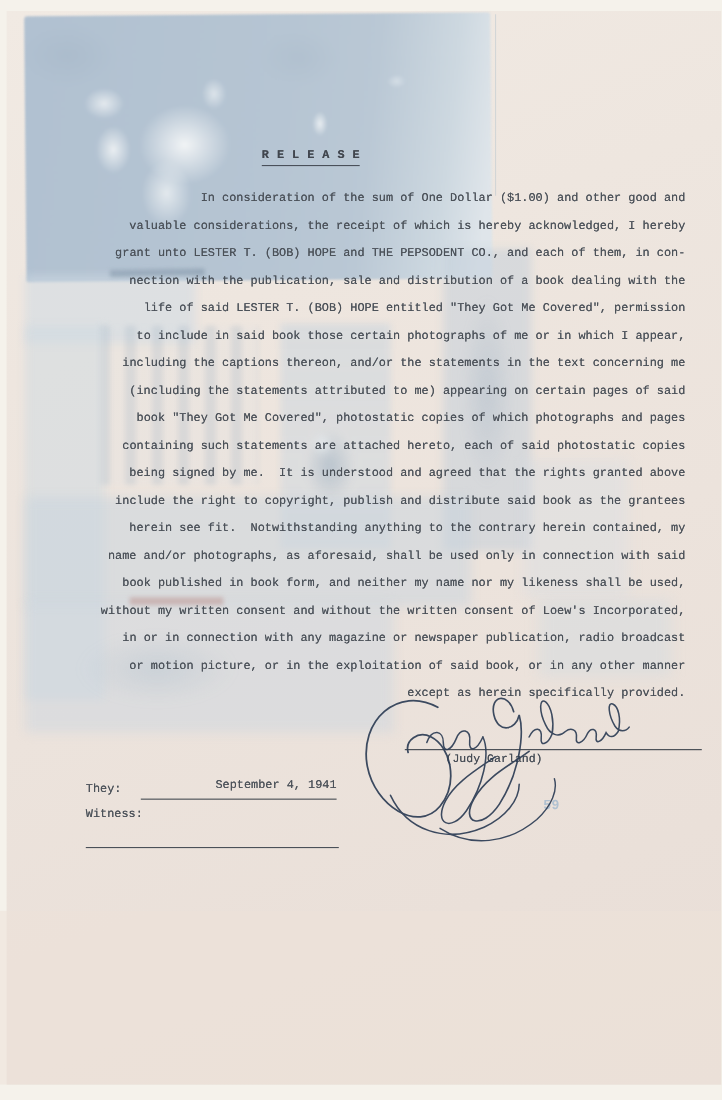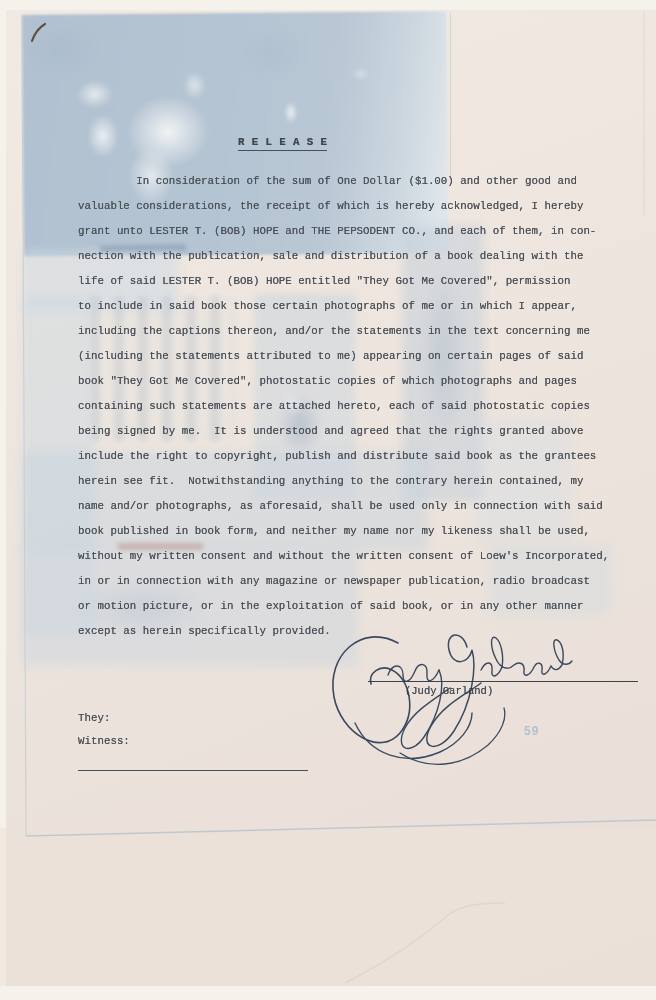--- a/index.html
+++ b/index.html
@@ -1,17 +1,17 @@
 <!DOCTYPE html>
 <html><head>
 <meta charset="utf-8">
 <style>
   html,body{margin:0;padding:0;}
   body{width:656px;height:1000px;background:#f5f2eb;font-family:"Liberation Mono","DejaVu Sans Mono",monospace;}
-  #scan{position:relative;width:656px;height:1000px;overflow:hidden;background:#f5f2eb;}
+  #scan{position:relative;width:656px;height:1000px;overflow:hidden;background:#f5f2eb;text-align:right;}
 
   
   #paper{position:absolute;left:6px;top:10px;right:0;bottom:14px;
     background:linear-gradient(160deg,#f1eae3 0%,#eee6df 28%,#ece3dc 55%,#eae0d9 80%,#e9ded7 100%);}
 
   
   .wash{position:absolute;pointer-events:none;}
   #wash-photo-top{left:23px;top:13px;width:424px;height:242px;border-radius:3px;
     transform:rotate(-.5deg);filter:blur(1.2px);
     background:
@@ -55,21 +55,21 @@
   #body-lines div{height:25px;line-height:25px;white-space:pre;font-family:Liberation Mono, monospace;}
   #sig-line{position:absolute;left:368px;top:681px;width:270px;height:0;border-top:1.4px solid #3c434b;}
   #sig-typed{left:405px;top:685px;font-size:10.5px;color:#454b54;}
   #dated-label{left:78px;top:712px;}
   #dated-value{position:absolute;left:128px;top:703px;width:178px;height:23px;line-height:23px;
     border-bottom:1.3px solid #454b52;color:#4b5158;font-size:10.8px;white-space:pre;
     text-indent:16px;text-shadow:0 0 .5px rgba(70,78,88,.85);}
   #witness-label{left:78px;top:735px;}
   #witness-line{position:absolute;left:78px;top:770px;width:230px;height:0;border-top:1.3px solid #4a5058;}
   #stamp-59{position:absolute;left:494px;top:724px;font-family:"Liberation Sans",sans-serif;
-    font-weight:bold;font-size:12px;letter-spacing:1px;color:#b0c1d1;filter:blur(.4px);margin-left:30px;}
+    font-weight:bold;font-size:12px;letter-spacing:1px;color:#b0c1d1;filter:blur(.4px);}
 
   
   .layer-svg{position:absolute;pointer-events:none;}
 </style>
 </head>
 <body>
 
 <div id="scan">
   <div id="paper"></div>
 
@@ -99,20 +99,21 @@
   </svg>
 
   <div class="typed" id="doc-title">R E L E A S E</div>
 
   <div id="body-lines" class="typed"><div>         In consideration of the sum of One Dollar ($1.00) and other good and</div><div>valuable considerations, the receipt of which is hereby acknowledged, I hereby</div><div>grant unto LESTER T. (BOB) HOPE and THE PEPSODENT CO., and each of them, in con-</div><div>nection with the publication, sale and distribution of a book dealing with the</div><div>life of said LESTER T. (BOB) HOPE entitled "They Got Me Covered", permission</div><div>to include in said book those certain photographs of me or in which I appear,</div><div>including the captions thereon, and/or the statements in the text concerning me</div><div>(including the statements attributed to me) appearing on certain pages of said</div><div>book "They Got Me Covered", photostatic copies of which photographs and pages</div><div>containing such statements are attached hereto, each of said photostatic copies</div><div>being signed by me.  It is understood and agreed that the rights granted above</div><div>include the right to copyright, publish and distribute said book as the grantees</div><div>herein see fit.  Notwithstanding anything to the contrary herein contained, my</div><div>name and/or photographs, as aforesaid, shall be used only in connection with said</div><div>book published in book form, and neither my name nor my likeness shall be used,</div><div>without my written consent and without the written consent of Loew's Incorporated,</div><div>in or in connection with any magazine or newspaper publication, radio broadcast</div><div>or motion picture, or in the exploitation of said book, or in any other manner</div><div>except as herein specifically provided.</div></div>
 
   <div id="sig-line"></div>
   <div class="typed" id="sig-typed">(Judy Garland)</div>
 
   <div class="typed" id="dated-label">They:</div>
+  <div id="dated-value">September 4, 1941</div>
 
   <div class="typed" id="witness-label">Witness:</div>
   <div id="witness-line"></div>
 
   <div id="stamp-59">59</div>
 
   <svg class="layer-svg" style="left:300px;top:615px" width="350" height="165" viewBox="0 0 350 165" aria-label="Judy Garland">
     <g fill="none" stroke="#2d3d55" stroke-linecap="round" opacity=".92">
       <path stroke-width="1.6" d="M98,28 C62,8 26,40 34,82 C41,118 80,142 100,118 C117,97 110,64 92,55 C80,49 68,58 71,69"></path>
       <path stroke-width="1.4" d="M88,60 C93,47 103,49 103,60 C103,70 110,68 115,56 C119,46 128,48 127,59 C126,69 133,68 139,55"></path>

